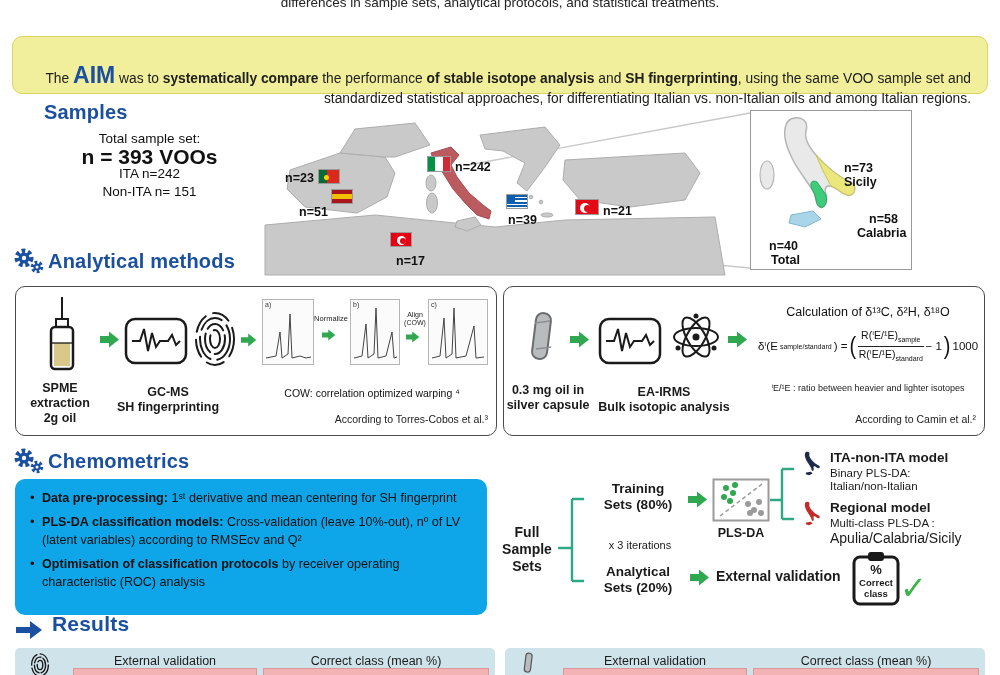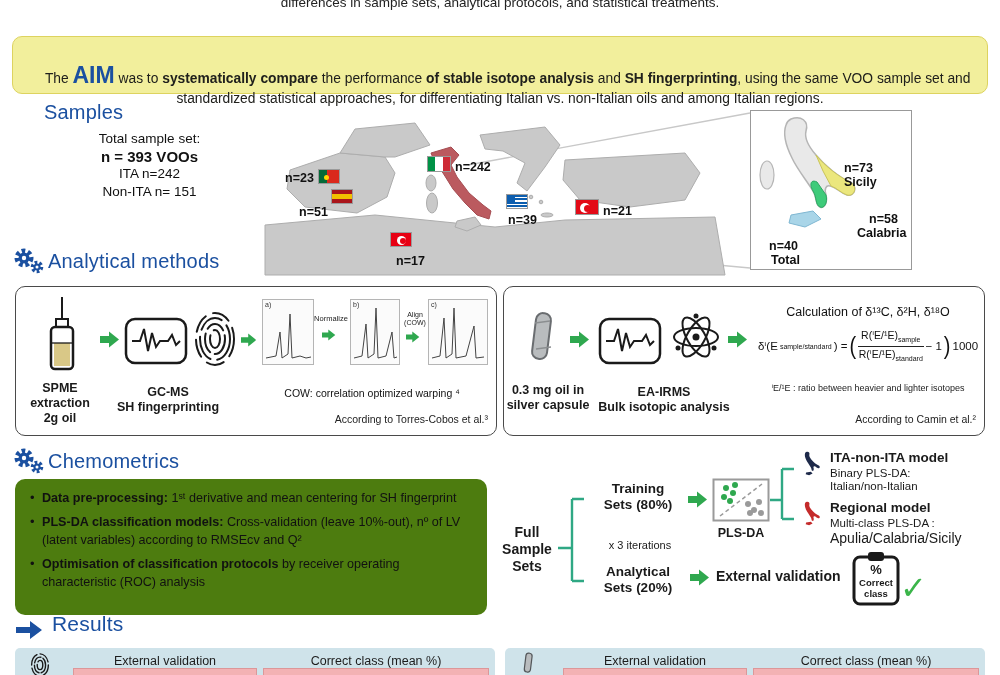--- a/index.html
+++ b/index.html
@@ -3,22 +3,22 @@
 <meta charset="utf-8">
 <style>
   *{margin:0;padding:0;box-sizing:border-box}
   html,body{width:1000px;height:675px}
   body{font-family:"Liberation Sans","DejaVu Sans",sans-serif;background:#fff;color:#1a1a1a;position:relative;overflow:hidden}
   .abs{position:absolute}
   .b{font-weight:700}
   .i{}
   .c{text-align:center}
   .r{text-align:right}
-  .sec-head{color:#1b50a0;font-weight:400;font-size:20px;letter-spacing:.2px}
-  .aim{white-space:pre-wrap;background:#f2ef9c;border:1px solid #ddd35f;border-radius:10px;font-size:13.8px;line-height:1.45;text-align:center;padding:7px 16px;color:#20201c}
+  .sec-head{color:#1b50a0;font-weight:700;font-size:20px;letter-spacing:.2px}
+  .aim{white-space:pre-wrap;background:#f2ef9c;border:1px solid #ddd35f;border-radius:10px;font-size:13.8px;line-height:1.45;text-align:right;padding:7px 16px;color:#20201c}
   .aim .aim-word{color:#1b50a0;font-weight:800;font-size:23px;line-height:1}
   .mbox{border:1.6px solid #4a4a4a;border-radius:10px;background:#fff}
   .lbl{font-size:12.5px;font-weight:700;text-align:center;line-height:1.18;position:absolute}
   .nlabel{position:absolute;font-weight:700;font-size:12.5px;color:#101010;white-space:nowrap}
   .flag{position:absolute;border:0.5px solid #9a9a9a}
   .flag-pt{width:22px;height:15px;background:linear-gradient(90deg,#046a38 0 38%,#da291c 38%)}
   .flag-pt::after{content:"";position:absolute;left:5px;top:5px;width:5px;height:5px;border-radius:50%;background:#ffd700}
   .flag-es{width:22px;height:15px;background:linear-gradient(180deg,#aa151b 0 27%,#f1bf00 27% 73%,#aa151b 73%)}
   .flag-it{width:24px;height:16px;background:linear-gradient(90deg,#009246 0 33.4%,#fff 33.4% 66.7%,#ce2b37 66.7%)}
   .flag-tn{width:22px;height:15px;background:#e70013}
@@ -61,21 +61,21 @@
   <div class="abs c" style="left:0;top:-5px;width:1000px;font-size:13.5px;color:#222">differences in sample sets, analytical protocols, and statistical treatments.</div>
 
   <div class="abs aim" style="left:12px;top:36px;width:976px;height:58px">
     <span>The </span><span class="aim-word">AIM</span><span> was to </span><span class="b">systematically compare</span><span> the performance </span><span class="b">of stable isotope analysis</span><span> and </span><span class="b">SH fingerprinting</span><span>, using the same VOO sample set and standardized statistical approaches, for differentiating Italian vs. non-Italian oils and among Italian regions.</span>
   </div>
 
   <div class="abs sec-head" style="left:44px;top:101px">Samples</div>
 
   <div class="abs c" style="left:52px;top:130px;width:195px;font-size:13.5px;line-height:17.5px;color:#111">
     <div>Total sample set:</div>
-    <div class="b" style="font-size:15px">n = 393 VOOs</div>
+    <div class="b" style="font-size:21px">n = 393 VOOs</div>
     <div>ITA n=242</div>
     <div>Non-ITA n= 151</div>
   </div>
 
   <svg class="abs" style="left:245px;top:105px" width="500" height="172" viewBox="0 0 500 172">
     <g fill="#c9c9c9" stroke="#adadad" stroke-width="1">
       <path d="M45,65 L95,48 L140,52 L150,68 L142,92 L112,108 L60,102 L42,84 Z"></path>
       <path d="M95,48 L110,24 L170,18 L185,40 L150,52 L140,52 Z"></path>
       <path d="M235,30 L300,22 L315,40 L300,62 L282,86 L272,78 L280,58 L258,46 L240,44 Z"></path>
       <path d="M320,55 L440,48 L455,68 L440,95 L385,102 L335,95 L318,75 Z"></path>
@@ -249,21 +249,21 @@
   <svg class="abs" style="left:12px;top:447px" width="32" height="27" viewBox="0 0 32 27">
     <circle cx="12" cy="11" r="7" fill="none" stroke="#1b50a0" stroke-width="5" stroke-dasharray="3.5 2.6"></circle>
     <circle cx="12" cy="11" r="5.5" fill="#1b50a0"></circle>
       <circle cx="12" cy="11" r="2.2" fill="#fff"></circle>
     <circle cx="25" cy="20" r="4.5" fill="none" stroke="#1b50a0" stroke-width="3.6" stroke-dasharray="2.6 2"></circle>
     <circle cx="25" cy="20" r="3.6" fill="#1b50a0"></circle>
       <circle cx="25" cy="20" r="1.5" fill="#fff"></circle>
   </svg>
   <div class="abs sec-head" style="left:48px;top:450px">Chemometrics</div>
 
-  <div class="abs" style="left:15px;top:479px;width:472px;height:136px;background:#4d7c0f;border-radius:10px;padding:11px 14px">
+  <div class="abs" style="left:15px;top:479px;width:472px;height:136px;background:#0ea5e9;border-radius:10px;padding:11px 14px">
     <ul class="bullets">
       <li><span class="b">Data pre-processing:</span><span> 1ˢᵗ derivative and mean centering for SH fingerprint</span></li>
       <li><span class="b">PLS-DA classification models:</span><span> Cross-validation (leave 10%-out), nº of LV (latent variables) according to RMSEcv and Q²</span></li>
       <li><span class="b">Optimisation of classification protocols</span><span> by receiver operating characteristic (ROC) analysis</span></li>
     </ul>
   </div>
 
   <div class="abs c b" style="left:498px;top:524px;width:58px;font-size:14px;line-height:17px">
     <div>Full</div>
     <div>Sample</div>

